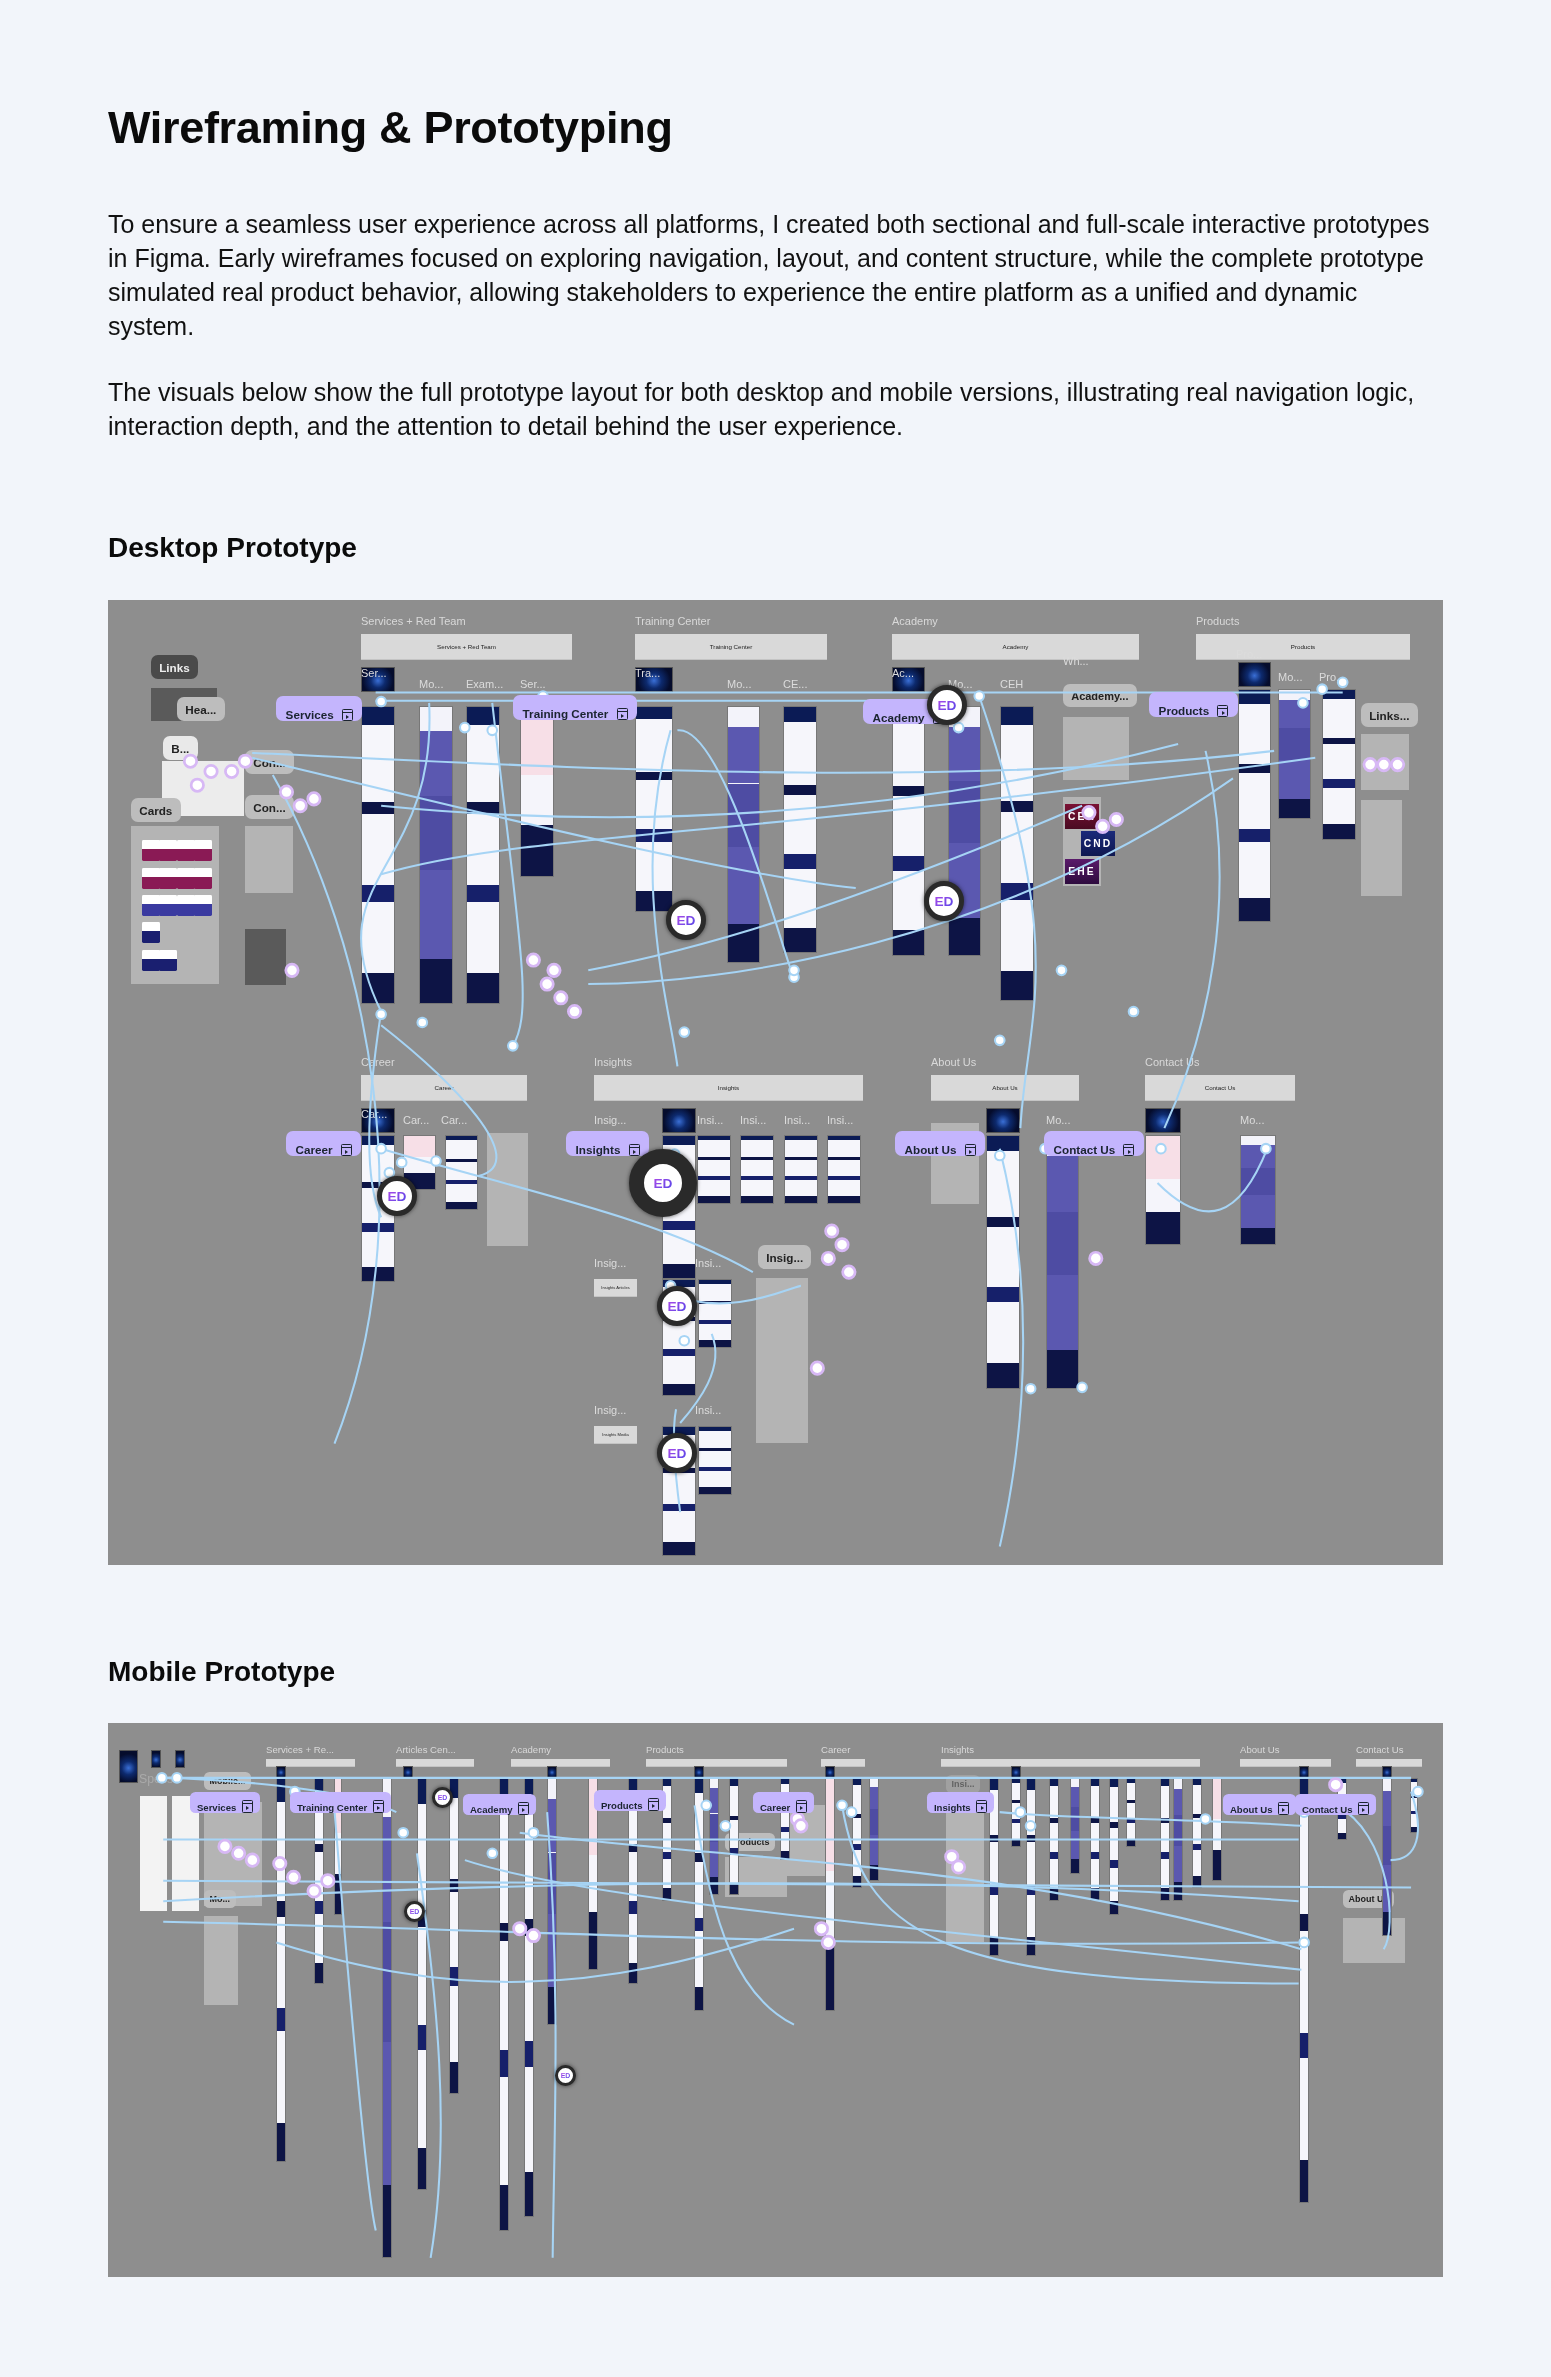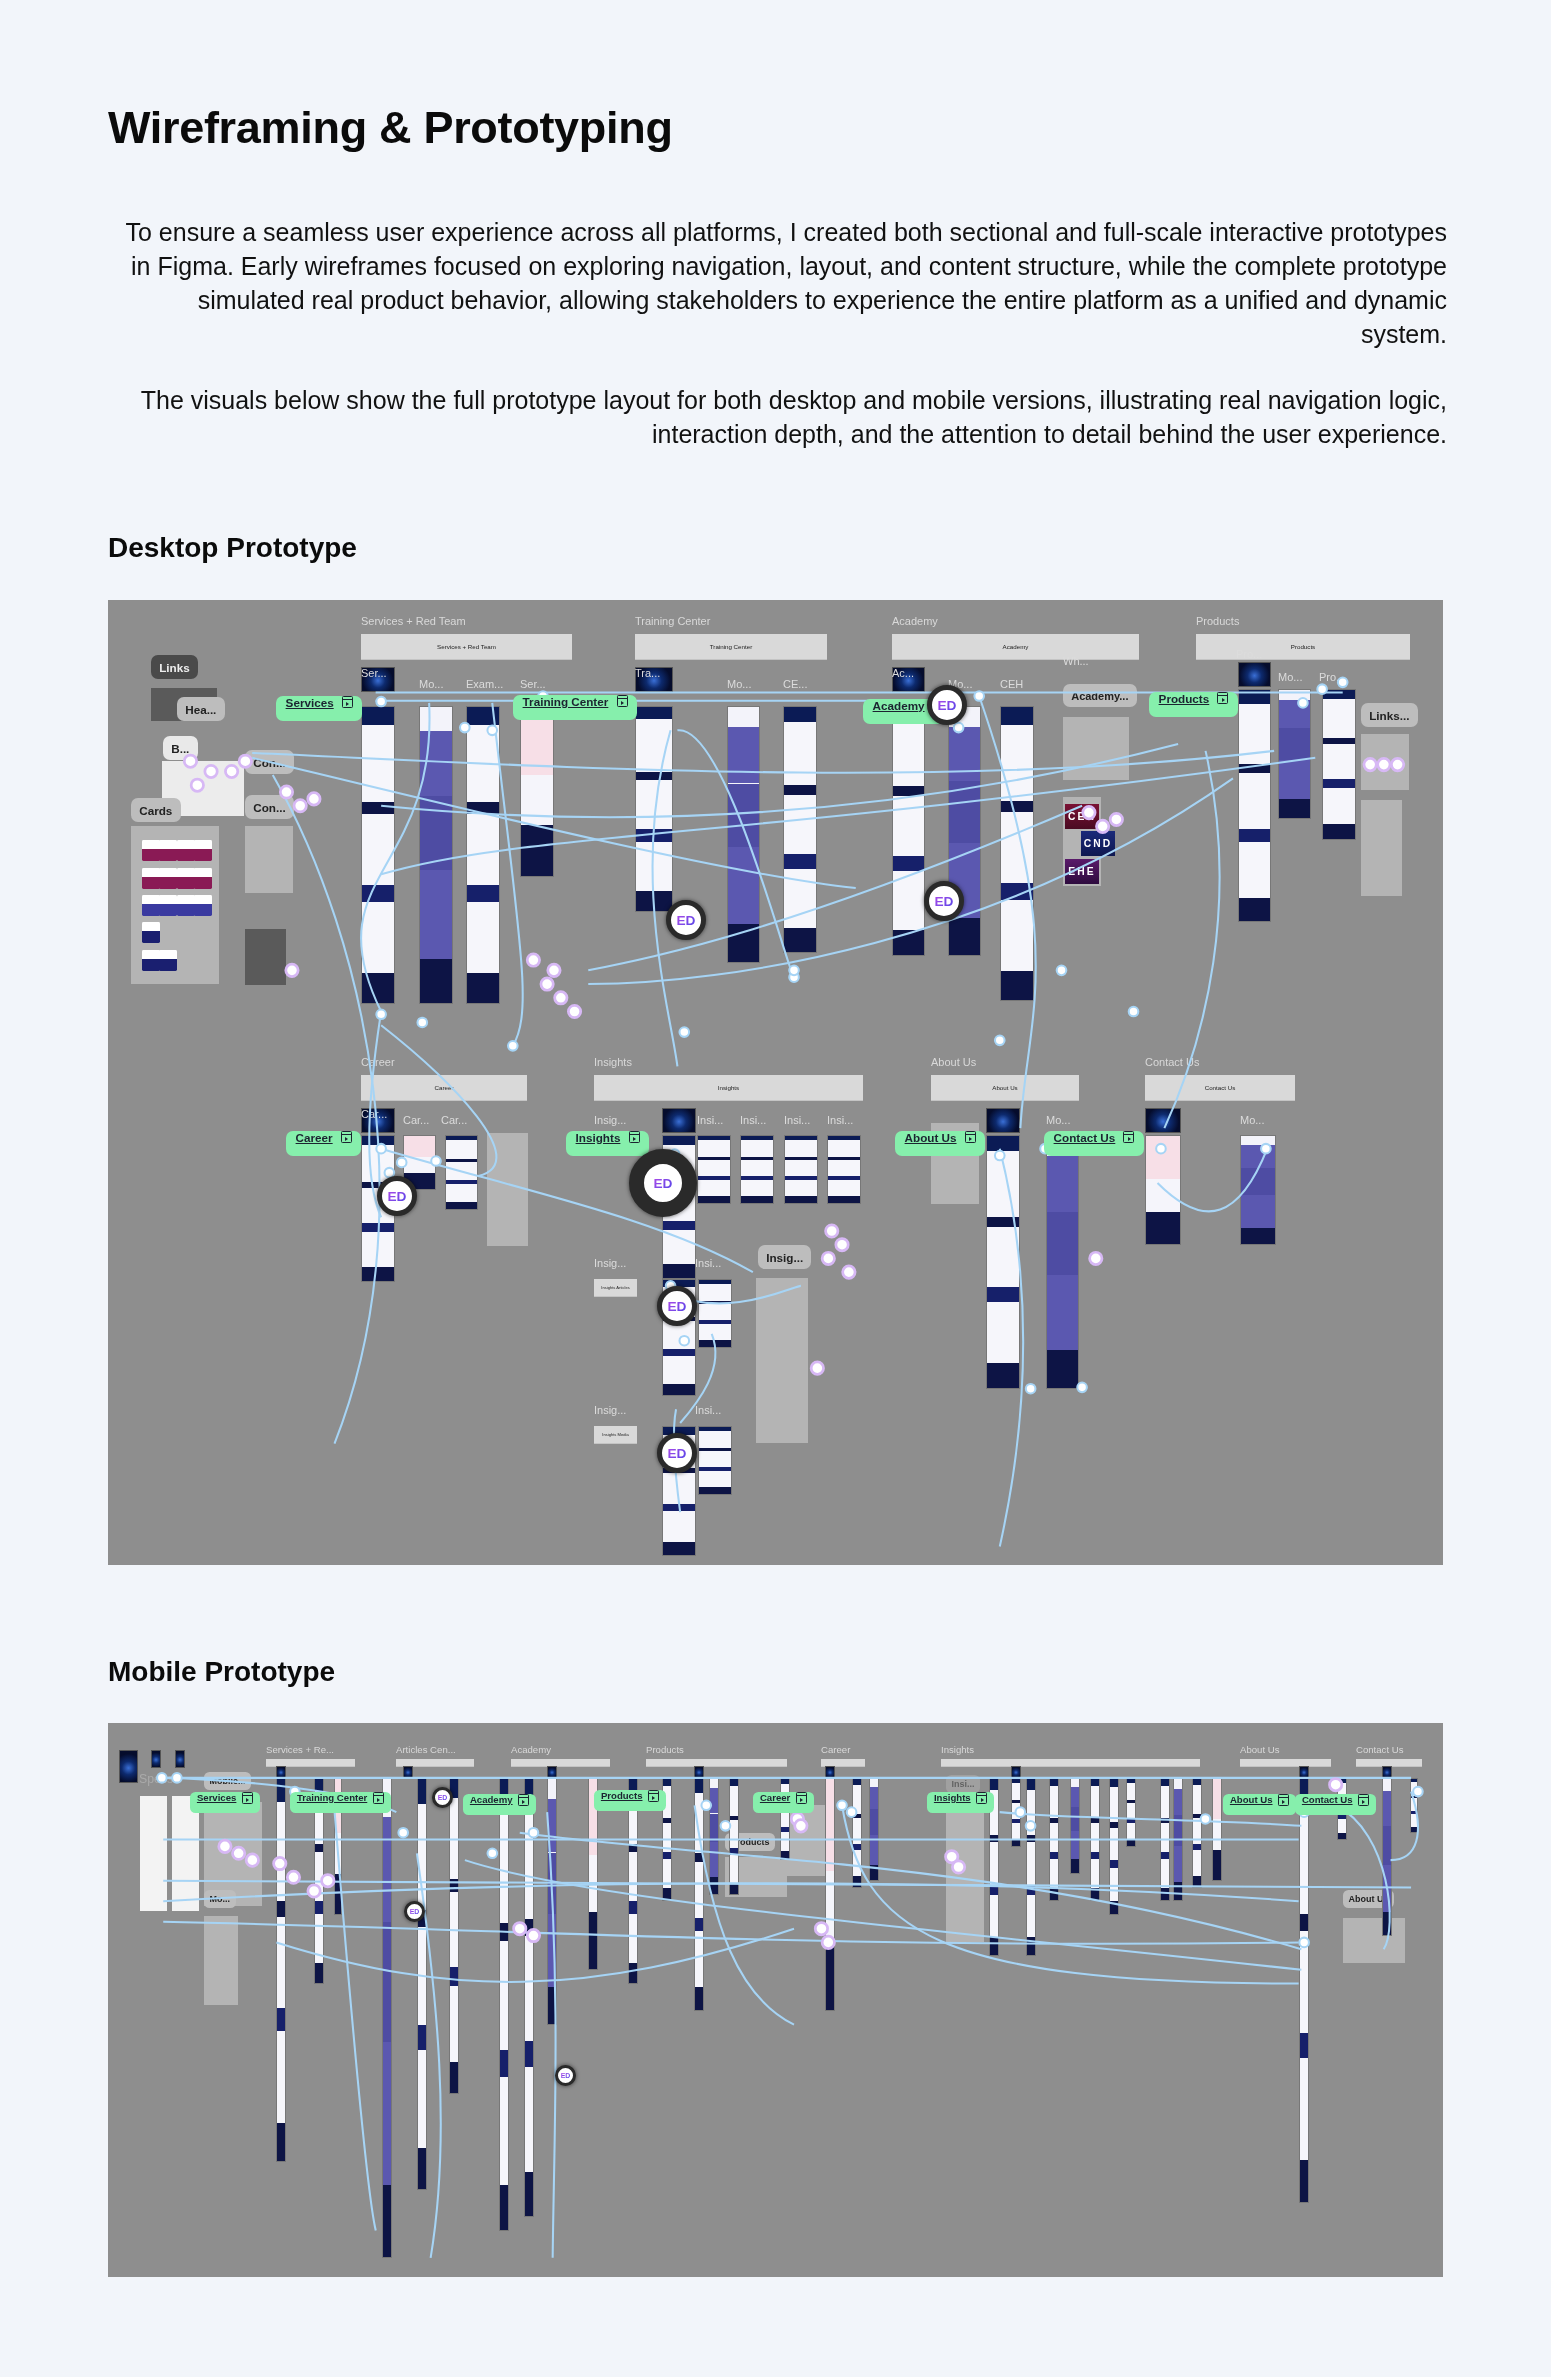--- a/index.html
+++ b/index.html
@@ -2,39 +2,39 @@
 <html style="font-size:11px"><head>
 <meta charset="utf-8">
 <style>
   html, body { margin: 0; padding: 0; }
   body {
     width: 1552px; height: 2377px; background: #f2f5fa;
     font-family: "Liberation Sans", "DejaVu Sans", sans-serif; color: #0b0b0b;
     position: relative; overflow: hidden;
   }
   .title { position: absolute; left: 108px; top: 102px; font-size: 45px; font-weight: 700; letter-spacing: -0.3px; margin: 0; }
-  .para { position: absolute; left: 108px; width: 1331px; font-size: 25px; line-height: 34px; margin: 8px; color: #111; text-align: right; }
+  .para { position: absolute; left: 108px; width: 1331px; font-size: 25px; line-height: 34px; margin: 0; color: #111; }
   .p1 { top: 207px; }
   .p2 { top: 375px; }
   .h2 { position: absolute; left: 108px; font-size: 28px; font-weight: 700; margin: 0; }
   .h2-desktop { top: 532px; }
   .h2-mobile { top: 1656px; }
   .canvas { position: absolute; left: 108px; width: 1335px; background: #8e8e8e; overflow: hidden; }
   .canvas-desktop { top: 600px; height: 965px; }
   .canvas-mobile { top: 1723px; height: 554px; }
   .canvas svg { position: absolute; left: 0; top: 0; }
   .sec-label { position: absolute; color: #d9d9d9; font-size: 11px; white-space: nowrap; }
   .sec-bar { position: absolute; background: #d9d9d9; color: #222; font-size: 6.2px; text-align: center; border-bottom: 1.4px solid #c4c4c4; display: flex; align-items: center; justify-content: center; }
   .m .sec-label { font-size: 9.6px; }
   .m .sec-bar { font-size: 3.4px; }
   .frame-label { position: absolute; color: #dcdcdc; font-size: 11px; white-space: nowrap; }
   .flow-tag {
-    position: absolute; background: #86efac; color: #1b2430; border-radius: 6.9px;
-    font-size: 11.7px; font-weight: 600; display: flex; align-items: flex-start; gap: 8.2px;
-    padding: 0 9.6px; height: 25px; white-space: nowrap; box-sizing: border-box; text-decoration: underline;
+    position: absolute; background: #c4b5fd; color: #1b2430; border-radius: 6.9px;
+    font-size: 11.7px; font-weight: 600; display: flex; align-items: flex-end; gap: 8.2px;
+    padding: 0 9.6px; height: 25px; white-space: nowrap; box-sizing: border-box;
   }
   .m .flow-tag { height: 20.6px; font-size: 9.6px; padding: 0 6.9px; gap: 5.5px; border-radius: 5.5px; }
   .play-icon { width: 11px; height: 12.3px; border: 1.4px solid #1b2430; border-radius: 1.4px; box-sizing: border-box; position: relative; display: inline-block; }
   .play-icon::before { content: ""; position: absolute; left: 0; right: 0; top: 2.1px; border-top: 1.4px solid #1b2430; }
   .play-icon::after { content: ""; position: absolute; left: 3.4px; top: 4.8px; border-left: 3.4px solid #1b2430; border-top: 2.1px solid transparent; border-bottom: 2.1px solid transparent; }
   .comp-label { position: absolute; background: #bdbdbd; color: #222; font-size: 11.7px; font-weight: 700; border-radius: 6.9px; padding: 5.5px 8.2px; white-space: nowrap; }
   .comp-label.dark { background: #4a4a4a; color: #eee; }
   .comp-label.light { background: #e9e9e9; }
   .m .comp-label { font-size: 9px; padding: 4.1px 5.5px; border-radius: 5.5px; }
   .panel { position: absolute; background: #b4b4b4; }

